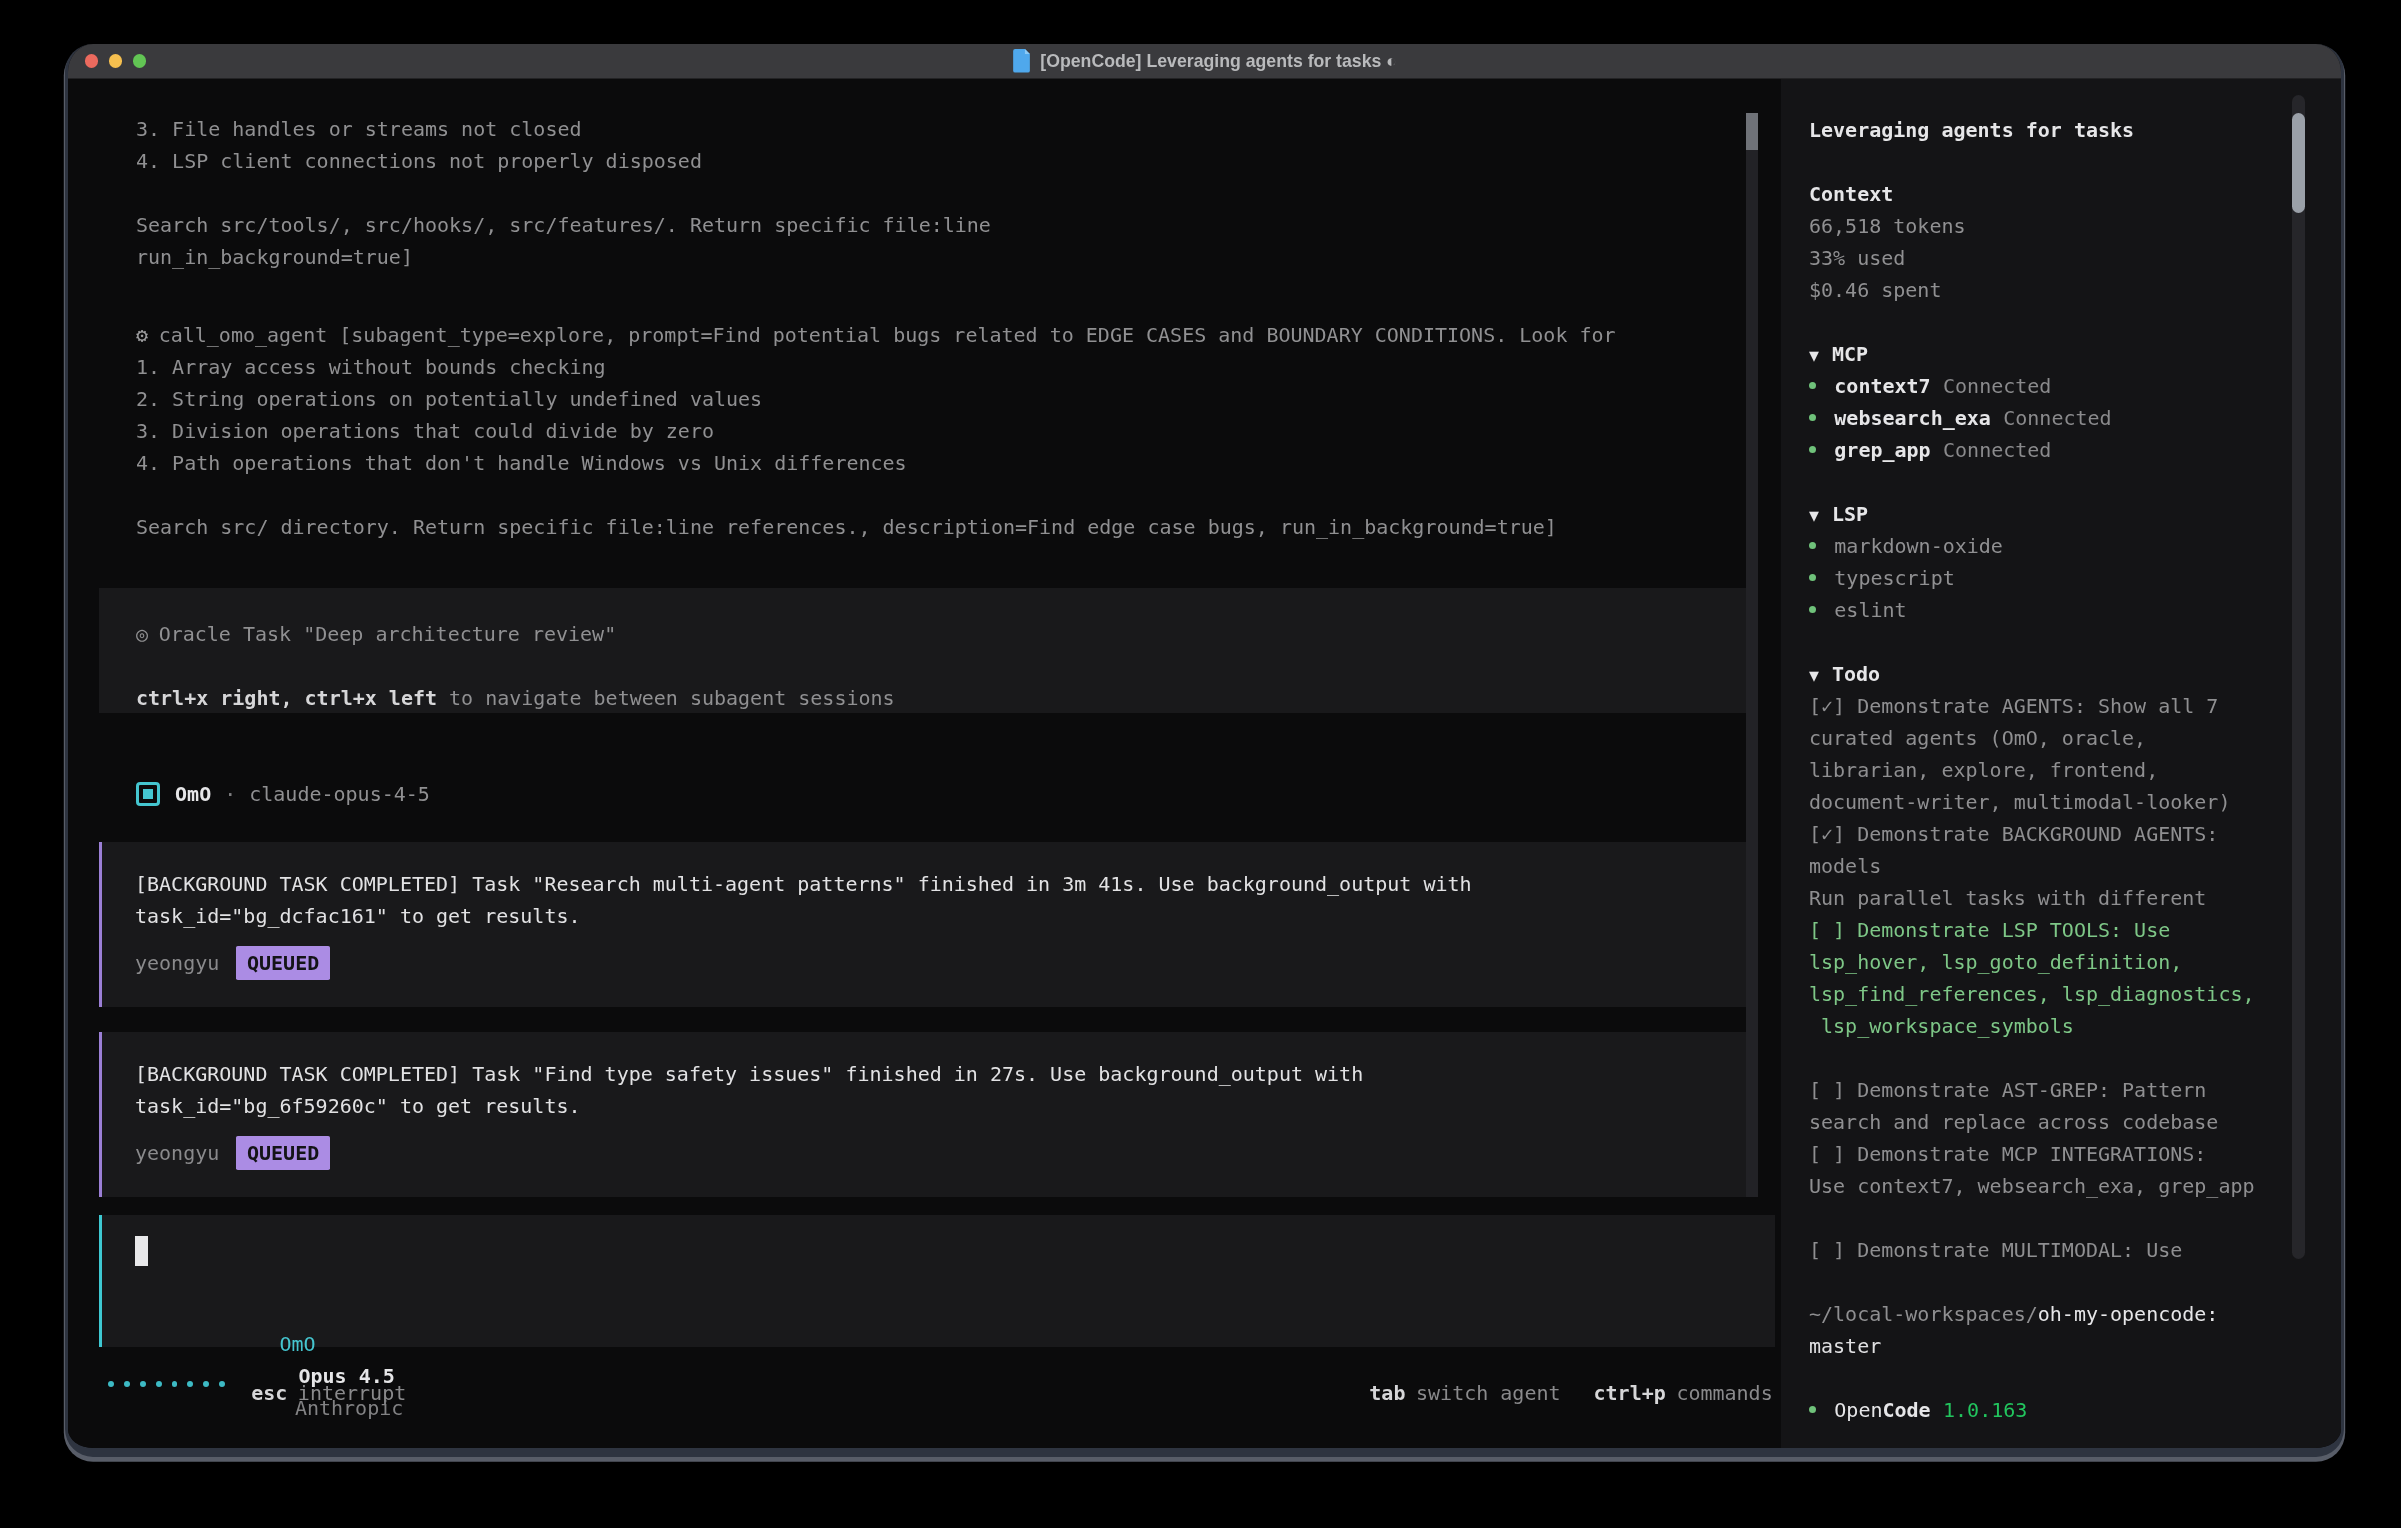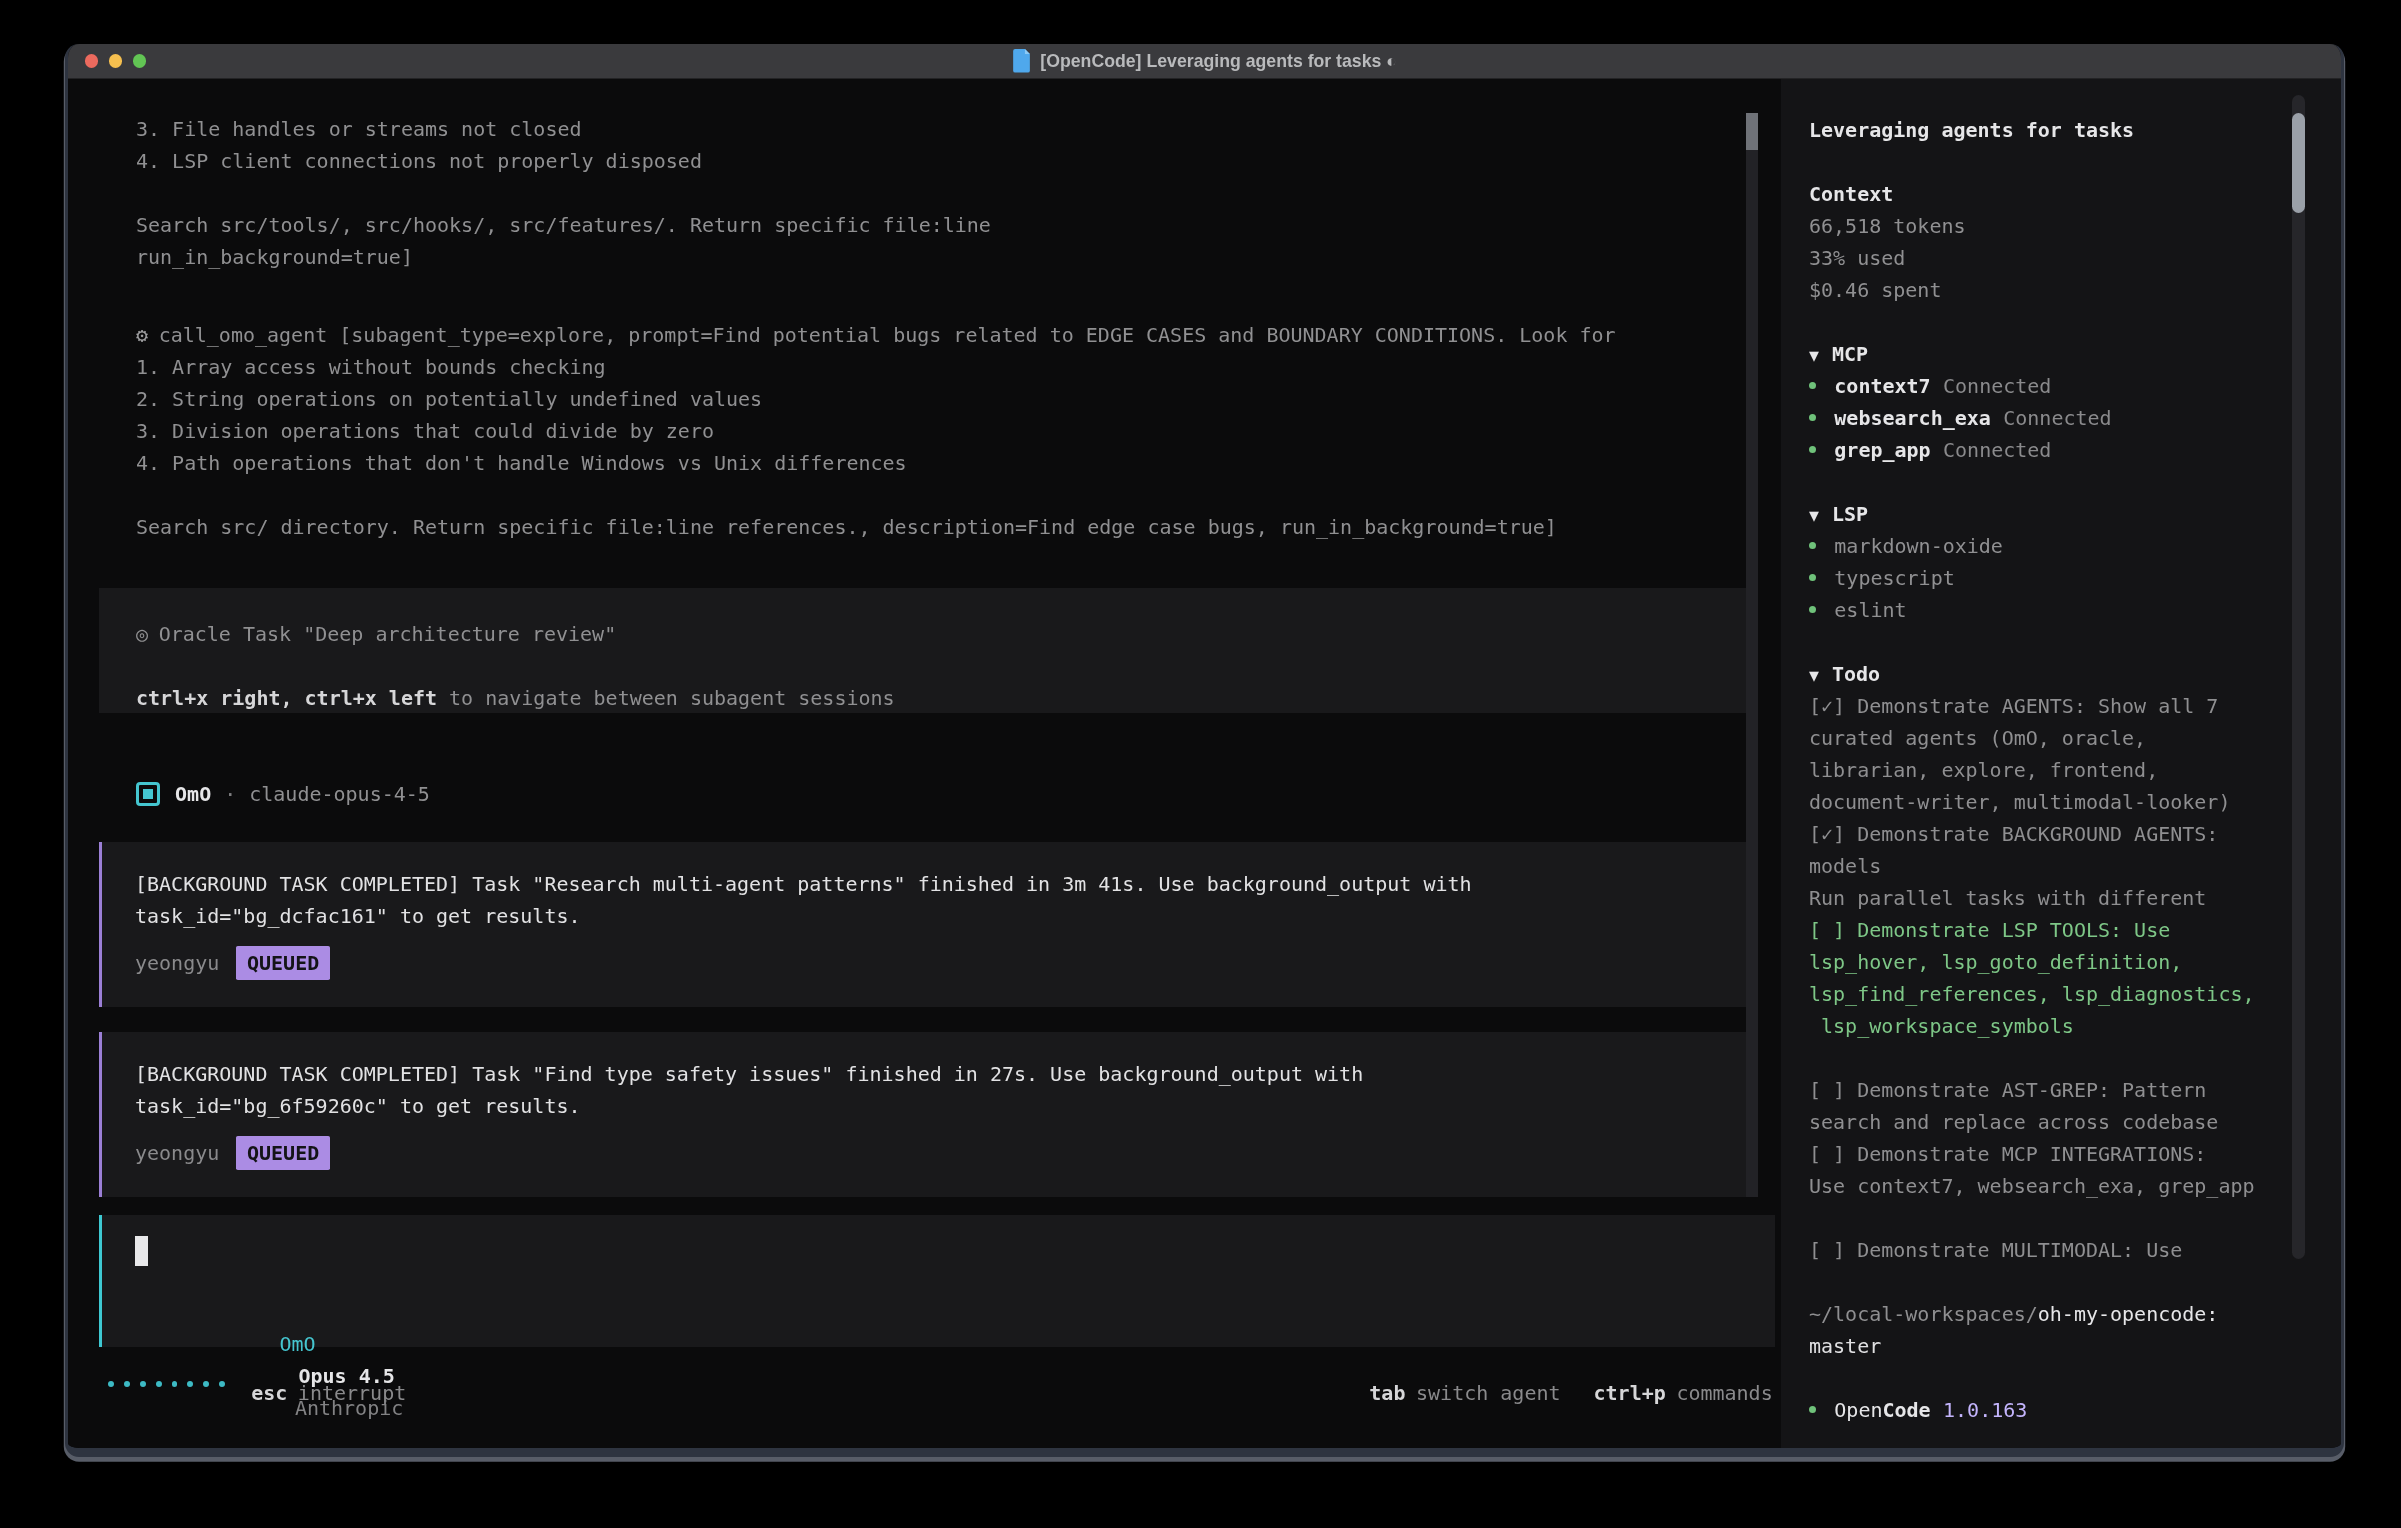--- a/index.html
+++ b/index.html
@@ -1,19 +1,19 @@
 <!DOCTYPE html>
 <html style="font-size:9.5px"><head>
 <meta charset="utf-8">
 <style>
   html,body{margin:0;padding:0;background:#000;}
   .screen{position:relative;width:2401px;height:1528px;background:#000;overflow:hidden;
           font-family:"DejaVu Sans Mono",monospace;font-size:20px;color:#909092;}
   .window{position:absolute;left:65px;top:44px;width:2279px;height:1413px;
-          border-radius:14px;background:#0b0b0c;overflow:hidden;box-sizing:border-box;
+          border-radius:28px;background:#0b0b0c;overflow:hidden;box-sizing:border-box;
           border-left:3px solid #2e3440;border-right:3px solid #2e3440;border-bottom:9.5px solid #2e3440;
           box-shadow:0 3.5px 0 1.2px #585d68;display:flex;flex-direction:column;}
   .titlebar{height:34px;background:#3a3a3d;flex:0 0 auto;position:relative;
             display:flex;align-items:center;border-bottom:1.2px solid #232325;}
   .traffic{display:flex;gap:10.6px;margin-left:16.5px;}
   .tl{width:13.6px;height:13.6px;border-radius:50%;display:inline-block;}
   .tl.red{background:#ec6a5e;} .tl.yellow{background:#f5bf4f;} .tl.green{background:#62c554;}
   .title-wrap{position:absolute;left:0;right:0;top:0;bottom:0;display:flex;align-items:center;justify-content:center;
               gap:8.3px;font-family:"Liberation Sans",sans-serif;font-weight:bold;font-size:17.7px;color:#b9babc;}
   .doc-icon{display:inline-flex;}
@@ -69,21 +69,21 @@
   .sb-title{color:#e6e6e8;font-weight:bold;}
   .sb-head{color:#e6e6e8;font-weight:bold;}
   .tri{color:#e6e6e8;font-size:16.5px;margin-right:13px;}
   .dot{display:inline-block;width:7px;height:7px;border-radius:50%;background:#6fc27a;
        margin-right:18.3px;vertical-align:middle;position:relative;top:-2.4px;}
   .mcp-name{color:#e6e6e8;font-weight:bold;} .mcp-status{color:#8a8a8c;margin-left:12.4px;}
   .todo-done .line,.todo-pending .line{color:#8f8f91;}
   .todo-active .line{color:#7ec787;}
   .todo.mt{margin-top:32px;}
   .path-prefix{color:#8f8f91;} .path-repo{color:#e6e6e8;font-weight:normal;} .path-branch{color:#e0e0e2;}
-  .ver-reg{color:#e6e6e8;} .ver-bold{color:#e6e6e8;font-weight:bold;} .ver-num{color:#c4b5fd;margin-left:12.4px;}
+  .ver-reg{color:#e6e6e8;} .ver-bold{color:#e6e6e8;font-weight:bold;} .ver-num{color:#22c55e;margin-left:12.4px;}
   .side-scroll{position:absolute;left:511px;top:16px;width:13px;height:1164px;background:#26262a;border-radius:6.5px;}
   .side-scroll .thumb{position:absolute;left:0;top:17.7px;width:13px;height:100px;background:#9aa0a8;border-radius:6.5px;}
 </style>
 </head>
 <body>
 
 <div class="screen">
   <div class="window">
 
     <div class="titlebar">

